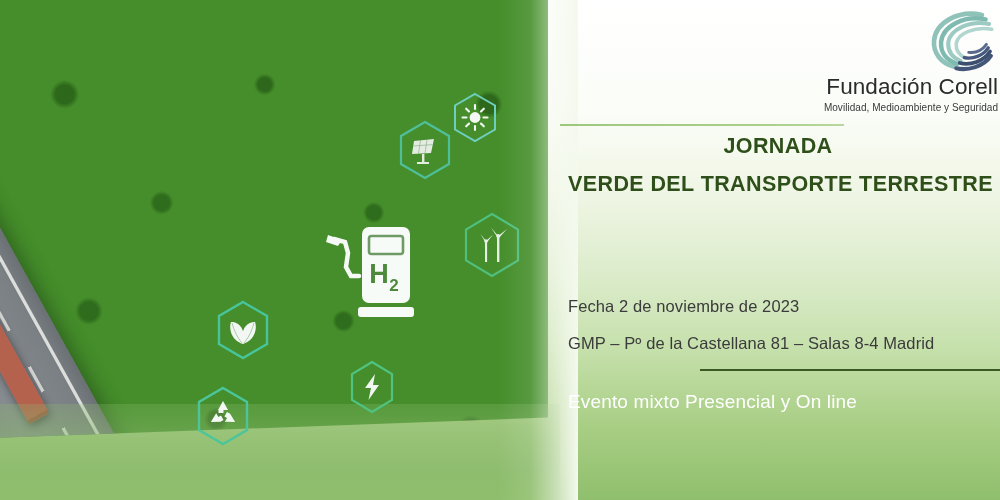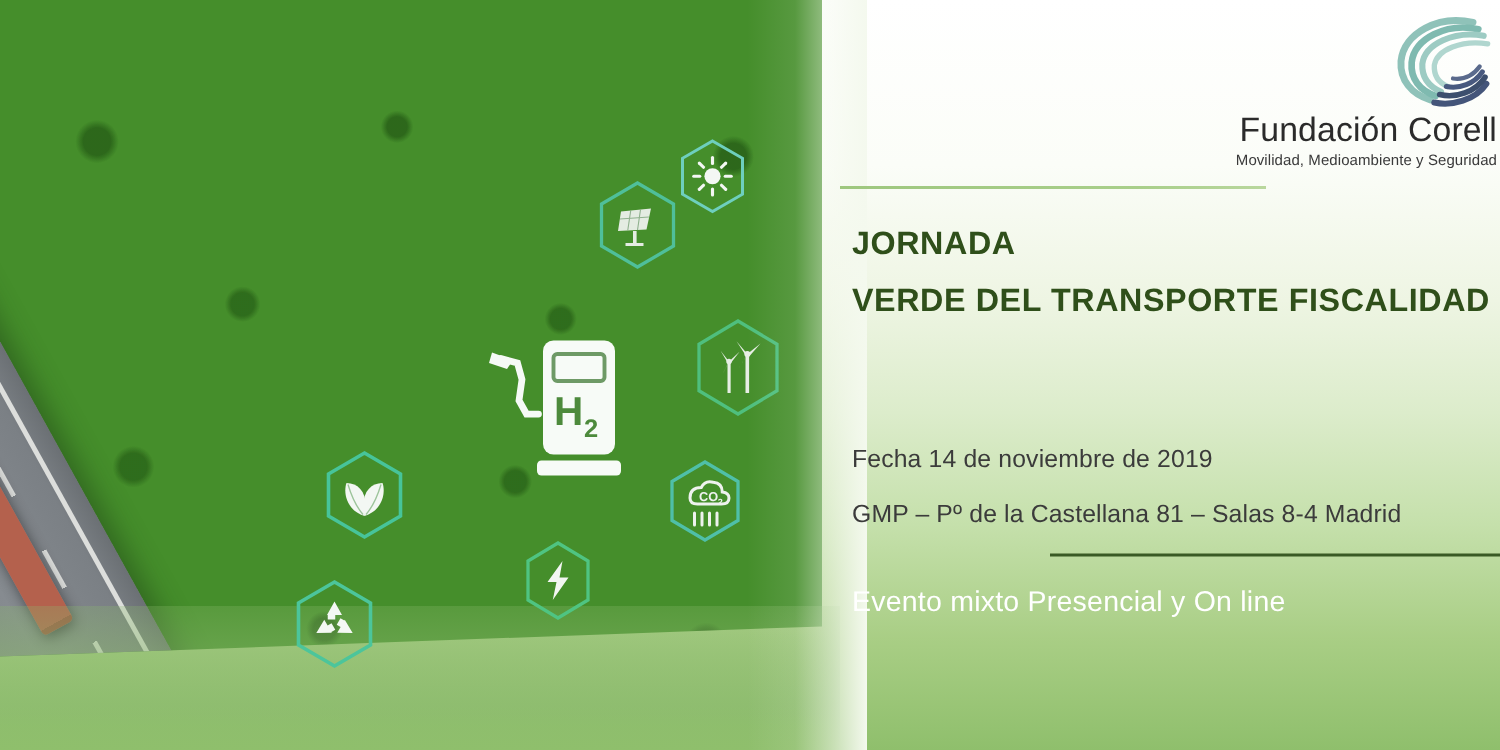--- a/index.html
+++ b/index.html
@@ -57,21 +57,21 @@
   #logo-name {
     font-size:22.5px; color:#2b2b2b; letter-spacing:.1px;
     line-height:1; white-space:nowrap; font-weight:400;
   }
   #logo-tagline {
     font-size:10px; color:#3a3a3a; letter-spacing:.05px;
     margin-top:3px; white-space:nowrap;
   }
 
   
-  #title-block { position:absolute; left:28px; top:152px; width:420px; }
+  #title-block { position:absolute; left:28px; top:136px; width:420px;text-align:center; }
   .title-line {
     font-size:21.5px; font-weight:bold; color:#2f4f1a;
     letter-spacing:.4px; line-height:1.0; margin-bottom:16px;
     white-space:nowrap;
   }
 
   
   #meta-block { position:absolute; left:28px; top:298px; width:430px; }
   .meta-line {
     font-size:16.5px; color:#3b3b3b; letter-spacing:.1px;
@@ -295,34 +295,20 @@
           <path d="M36.2 24 L45 17 L37.4 25.6 Z"></path>
           <path d="M36.2 24 L29 15.5 L35.2 25 Z"></path>
           <path d="M36.2 24 L31 33 L35.4 25.4 Z"></path>
           <path d="M24 29 L31 22.5 L25.1 30.2 Z"></path>
           <path d="M24 29 L18.5 22 L23.2 30 Z"></path>
           <path d="M24 29 L20 37 L23.4 30 Z"></path>
         </g>
       </svg>
     </div>
 
-    <div class="hexicon" style="left:444px; top:306px;">
-      <svg width="52" height="58" viewBox="0 0 52 58">
-        <polygon points="26,2 48,15 48,41 26,54 4,41 4,15" fill="none" stroke="#4fbfa8" stroke-width="2.2"></polygon>
-        <g fill="none" stroke="#eef2ee" stroke-width="2" stroke-linecap="round">
-          <path d="M16 26 q0 -7 7.5 -7 q2.5 -5 8 -3.5 q6 0.5 6 6.5 q4.5 0.6 4.5 4 q0 4 -5 4 l-16 0 q-5 0 -5 -4 Z"></path>
-          <line x1="19" y1="36" x2="19" y2="44"></line>
-          <line x1="24" y1="36" x2="24" y2="44"></line>
-          <line x1="29" y1="36" x2="29" y2="44"></line>
-          <line x1="34" y1="36" x2="34" y2="44"></line>
-        </g>
-        <text x="22" y="28" font-family="'Liberation Sans',sans-serif" font-size="8.5" font-weight="bold" fill="#eef2ee">CO</text>
-        <text x="34.5" y="30.5" font-family="'Liberation Sans',sans-serif" font-size="6" font-weight="bold" fill="#eef2ee">2</text>
-      </svg>
-    </div>
 
     <div class="hexicon" style="left:215px; top:300px;">
       <svg width="56" height="62" viewBox="0 0 56 62">
         <polygon points="28,2 52,16 52,44 28,58 4,44 4,16" fill="none" stroke="#47c49a" stroke-width="2.4"></polygon>
         <g fill="#f3f7f3">
           <path d="M28 44 C15 40 14 27 16 22 C25 22 31 30 28 44 Z"></path>
           <path d="M28 44 C41 40 42 27 40 22 C31 22 25 30 28 44 Z"></path>
         </g>
         <g stroke="#9dc49b" stroke-width=".9" fill="none">
           <path d="M27 43 C21 36 18.5 28 17 23"></path>
@@ -387,25 +373,25 @@
         </g>
       </svg>
       <div id="logo-name">Fundación Corell</div>
       <div id="logo-tagline">Movilidad, Medioambiente y Seguridad</div>
     </div>
 
     <div class="rule-top"></div>
 
     <div id="title-block">
       <div class="title-line">JORNADA</div>
-      <div class="title-line">VERDE DEL TRANSPORTE FISCALIDAD</div>
+      <div class="title-line">VERDE DEL TRANSPORTE TERRESTRE</div>
     </div>
 
     <div id="meta-block">
-      <div class="meta-line">Fecha 14 de noviembre de 2019</div>
+      <div class="meta-line">Fecha 2 de noviembre de 2023</div>
       <div class="meta-line">GMP – Pº de la Castellana 81 – Salas 8-4  Madrid</div>
     </div>
 
     <div class="rule-mid"></div>
 
     <div id="mode-line">Evento mixto  Presencial y On line</div>
   </div>
 
 </div>
 

